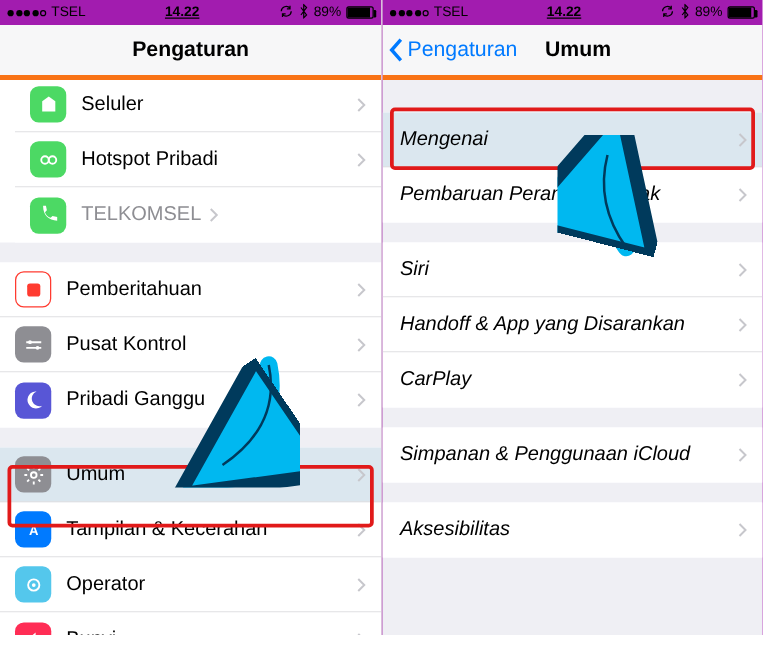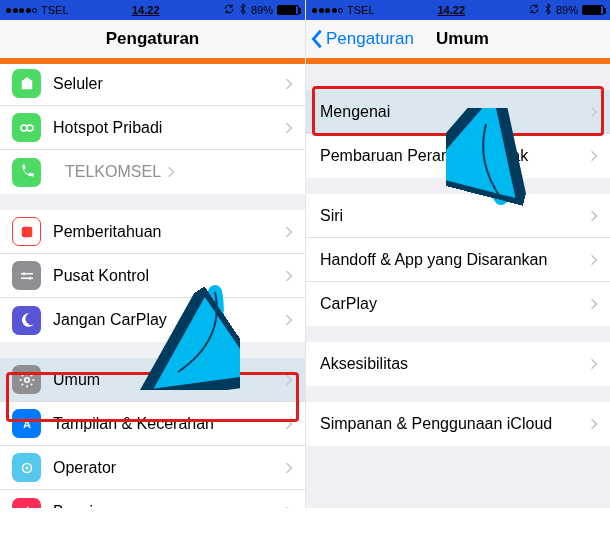--- a/index.html
+++ b/index.html
@@ -8,21 +8,21 @@
     background: #fff;
     width: 610px;
     height: 533px;
     overflow: hidden;
     position: relative;
   }
   .screens { display: flex; width: 610px; height: 533px; }
   .screen {
     width: 305px;
     height: 508px;
-    background: #1d4ed8;
+    background: #a21caf;
     position: relative;
     overflow: hidden;
     flex: 0 0 305px;
   }
   .screen + .screen { border-left: 1px solid #e5e5e5; }
 
   
   .status {
     height: 20px;
     display: flex;
@@ -48,61 +48,61 @@
   }
   .batt::after {
     content:''; position:absolute; right:-3px; top:2px; width:2px; height:6px;
     background:#000; border-radius:0 1px 1px 0;
   }
   .batt i { display:block; height:100%; background:#000; }
 
   
   .navbar {
     height: 44px;
-    border-bottom: 6px solid #f97316;
+    border-bottom: 4px solid #f97316;
     display:flex; align-items:center;
     position:relative;
     background:#f7f7f8;
     text-align:center;
   }
   .navbar.centered { justify-content:center; }
   .navbar .title { font-size:17px; font-weight:600; }
   .navbar .back {
     position:absolute; left:4px; top:0; bottom:0;
     display:flex; align-items:center;
     color:#007aff; font-size:17px;
   }
   .navbar .back svg { width:14px; height:22px; stroke:#007aff; stroke-width:3; fill:none; margin-right:2px;}
   .navbar .right-title {
     font-size:17px; font-weight:600; color:#000; margin-left:6px;
   }
   .navbar.leftpad { padding-left:6px; }
   .group { background:#fff; margin-top:16px; }
-  .group.first { margin-top:0; }
+  .group.first { margin-top:0;padding-left:12px; }
   .row {
     min-height:44px; display:flex; align-items:center;
     padding:0 12px;
     border-bottom:1px solid #e0e0e2;
     background:#fff;
     position:relative;
   }
   .row:last-child { border-bottom:none; }
   .row .icon {
     width:29px; height:29px; border-radius:7px;
     margin-right:12px; flex:0 0 29px;
     display:flex; align-items:center; justify-content:center;
   }
   .row .icon svg { width:18px; height:18px; fill:#fff; }
   .row .label { font-size:16px; flex:1; color:#000; }
-  .row .value { font-size:16px; color:#8e8e93; margin-right:6px;margin-left:12px; }
+  .row .value { font-size:16px; color:#8e8e93; margin-right:6px; }
   .row .chev { width:8px; height:14px; }
   .row .chev svg { width:8px; height:14px; stroke:#c7c7cc; stroke-width:2; fill:none; }
 
   
-  .row.noicon .label { margin-left:2px; }
+  .row.noicon .label { margin-left:2px;font-style:italic; }
 
   
   .hl {
     position:absolute;
     border:3px solid #e11a1a;
     border-radius:4px;
     pointer-events:none;
     z-index:5;
   }
 
@@ -227,21 +227,21 @@
             <span class="chev"><svg viewBox="0 0 10 16">
                   <path d="M2 2l6 6-6 6"></path>
                 </svg></span>
           </div>
           <div class="row">
             <span class="icon" style="background:#5856d6">
               <svg viewBox="0 0 24 24">
                   <path d="M15 3a9 9 0 1 0 6 15 7 7 0 0 1-6-15z"></path>
                 </svg>
             </span>
-            <span class="label">Jangan CarPlay</span>
+            <span class="label">Pribadi Ganggu</span>
             <span class="chev"><svg viewBox="0 0 10 16">
                   <path d="M2 2l6 6-6 6"></path>
                 </svg></span>
           </div>
         </div>
 
         <div class="group">
           <div class="row" style="background:#dbe7ef">
             <span class="icon" style="background:#8e8e93">
               <svg viewBox="0 0 24 24">
@@ -379,30 +379,30 @@
           <div class="row noicon">
             <span class="label">CarPlay</span>
             <span class="chev"><svg viewBox="0 0 10 16">
                   <path d="M2 2l6 6-6 6"></path>
                 </svg></span>
           </div>
         </div>
 
         <div class="group">
           <div class="row noicon">
+            <span class="label">Simpanan &amp; Penggunaan iCloud</span>
+            <span class="chev"><svg viewBox="0 0 10 16">
+                  <path d="M2 2l6 6-6 6"></path>
+                </svg></span>
+          </div>
+        </div>
+
+        <div class="group">
+          <div class="row noicon">
             <span class="label">Aksesibilitas</span>
-            <span class="chev"><svg viewBox="0 0 10 16">
-                  <path d="M2 2l6 6-6 6"></path>
-                </svg></span>
-          </div>
-        </div>
-
-        <div class="group">
-          <div class="row noicon">
-            <span class="label">Simpanan &amp; Penggunaan iCloud</span>
             <span class="chev"><svg viewBox="0 0 10 16">
                   <path d="M2 2l6 6-6 6"></path>
                 </svg></span>
           </div>
         </div>
       </div>
     </div>
 
     <div class="hl" style="left:6px; right:6px; top:86px; height:50px"></div>
 

